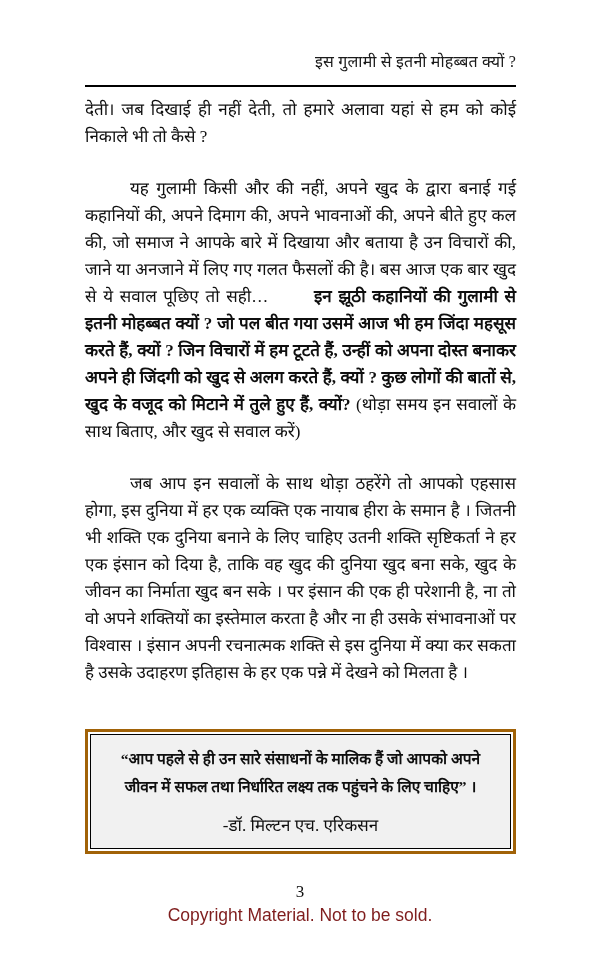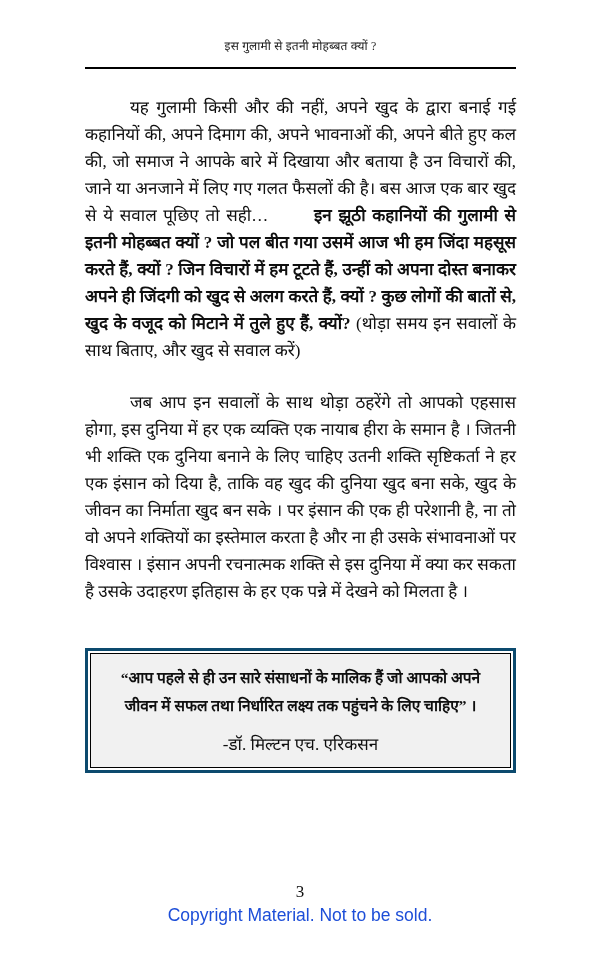--- a/index.html
+++ b/index.html
@@ -13,43 +13,43 @@
     font-family: "Liberation Serif", "DejaVu Serif", serif;
     overflow: hidden;
   }
   .content {
     position: absolute;
     left: 85px;
     top: 0;
     width: 431px;
   }
   .running-title {
-    margin-top: 37px;
-    text-align: center;
-    font-size: 12px;
+    margin-top: 50px;
+    text-align: right;
+    font-size: 16px;
     letter-spacing: 0.2px;
     color: #1a1a1a;
   }
   .header-rule {
     border: none;
     border-top: 2px solid #000000;
     margin-top: 13px;
   }
   .body-text p {
     font-size: 17px;
     line-height: 27px;
     text-align: justify;
     color: #0f0f0f;
   }
   .para-first { margin-top: 9px; }
   .para-indent { text-indent: 45px; margin-top: 25px; }
   .bold-run { font-weight: bold; margin-left: 39px; }
   .quote-box {
     margin-top: 43px;
-    border: 3px solid #0c4a6e;
+    border: 3px solid #a16207;
     background: #ffffff;
     padding: 2px;
   }
   .quote-inner {
     border: 1px solid #000000;
     background: #f1f1f1;
     padding: 10px 18px 12px 18px;
     text-align: center;
   }
   .quote-text {
@@ -72,33 +72,34 @@
     text-align: center;
   }
   .page-number {
     font-size: 17px;
     color: #111111;
   }
   .copyright-line {
     margin-top: 3px;
     font-family: "Liberation Sans", "DejaVu Sans", sans-serif;
     font-size: 17.5px;
-    color: #1d4ed8;
+    color: #7f1d1d;
   }
 </style>
 </head>
 <body>
 
 <div class="page">
   <div class="content">
 
     <div class="running-title">इस गुलामी से इतनी मोहब्बत क्यों ?</div>
     <hr class="header-rule">
 
     <div class="body-text">
+      <p class="para-first">देती। जब दिखाई ही नहीं देती, तो हमारे  अलावा यहां से हम को कोई निकाले भी तो कैसे ?</p>
 
       <p class="para-indent"><span>यह गुलामी किसी और की नहीं, अपने खुद के द्वारा बनाई गई कहानियों की, अपने दिमाग की, अपने भावनाओं की, अपने बीते हुए कल की, जो समाज ने आपके बारे में दिखाया और बताया है उन विचारों की, जाने या अनजाने में लिए गए गलत फैसलों की है। बस आज एक बार खुद से ये सवाल पूछिए तो सही… </span><span class="bold-run">इन झूठी कहानियों की गुलामी से इतनी मोहब्बत क्यों ? जो पल बीत गया उसमें आज भी हम  जिंदा महसूस  करते हैं, क्यों ? जिन विचारों में हम  टूटते हैं, उन्हीं को अपना दोस्त बनाकर अपने ही जिंदगी को खुद से अलग करते हैं, क्यों ? कुछ लोगों की बातों से, खुद के वजूद को मिटाने में तुले हुए हैं, क्यों? </span><span>(थोड़ा समय इन सवालों के साथ बिताए, और खुद से सवाल करें)</span></p>
 
       <p class="para-indent">जब आप इन सवालों के साथ थोड़ा ठहरेंगे तो आपको एहसास होगा, इस दुनिया में हर एक व्यक्ति एक नायाब हीरा के समान है । जितनी भी शक्ति एक दुनिया बनाने के लिए चाहिए उतनी शक्ति सृष्टिकर्ता ने हर एक इंसान को दिया है, ताकि वह खुद की दुनिया खुद बना सके, खुद के जीवन का निर्माता खुद बन सके । पर इंसान की एक ही परेशानी है, ना तो वो अपने शक्तियों का इस्तेमाल करता है और ना ही उसके संभावनाओं पर विश्वास । इंसान अपनी रचनात्मक शक्ति से इस दुनिया में क्या कर सकता है उसके उदाहरण इतिहास के हर एक पन्ने में देखने को मिलता है ।</p>
     </div>
 
     <div class="quote-box">
       <div class="quote-inner">
         <p class="quote-text">“आप पहले से ही उन सारे संसाधनों के मालिक हैं जो आपको अपने जीवन में सफल तथा निर्धारित लक्ष्य तक पहुंचने के लिए चाहिए” ।</p>
         <p class="quote-attribution">-डॉ. मिल्टन एच. एरिकसन</p>

